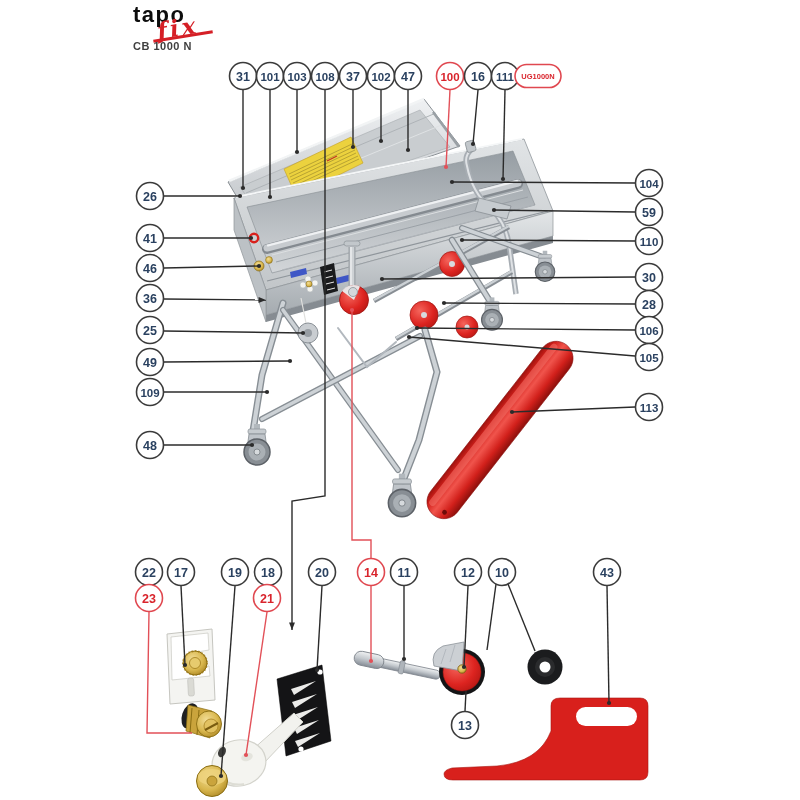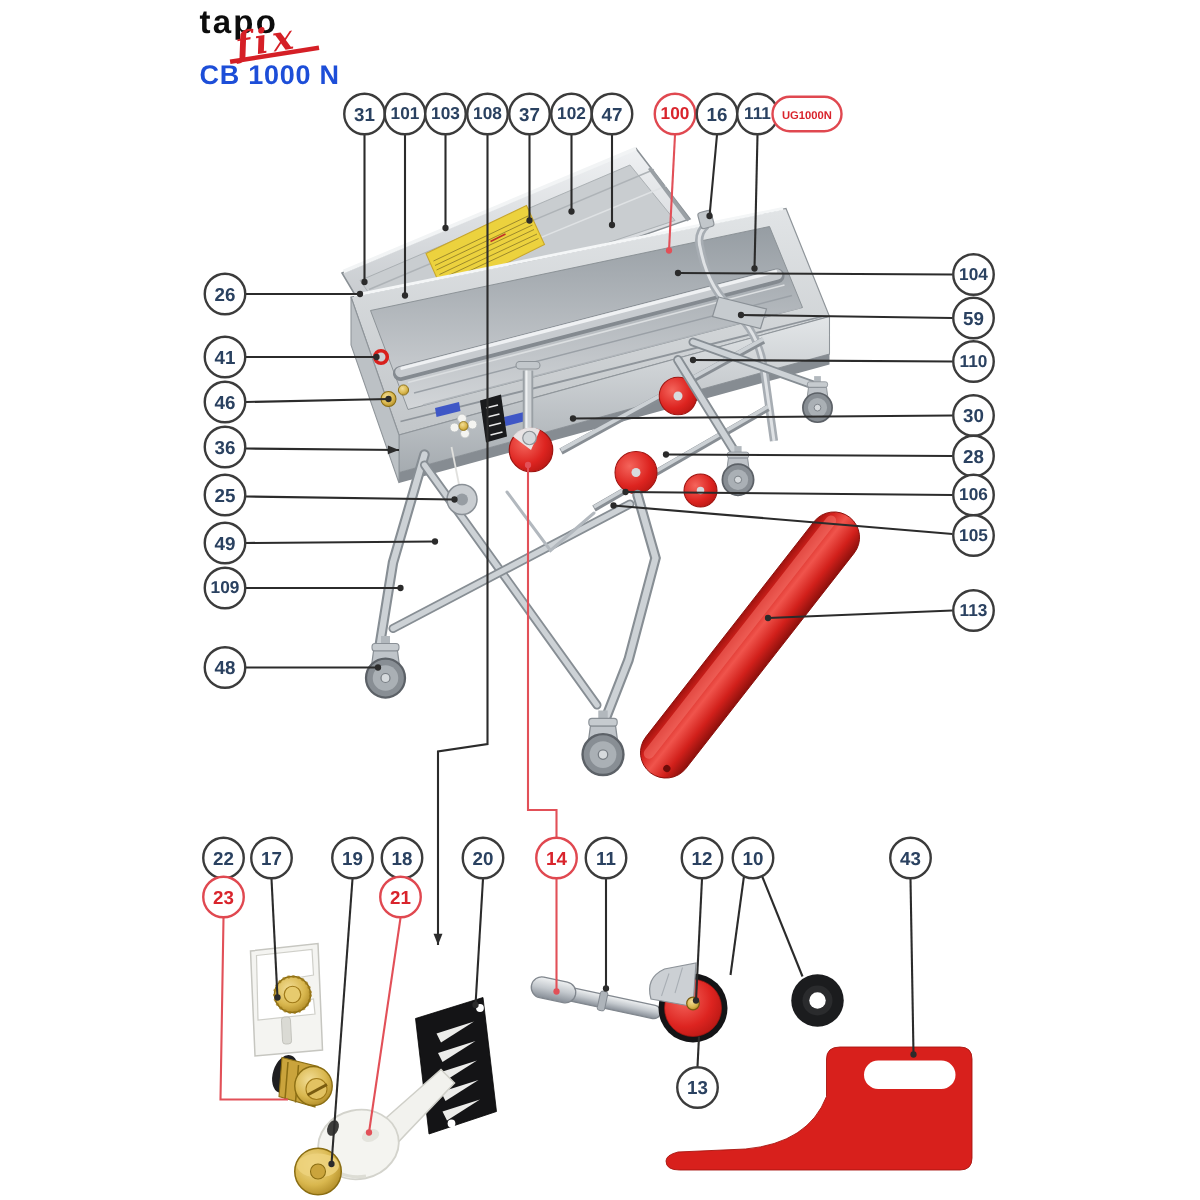--- a/index.html
+++ b/index.html
@@ -7,21 +7,21 @@
           font-family:"Liberation Sans",sans-serif;}
   #art,#callouts{position:absolute;left:0;top:0;width:800px;height:800px;}
   #art{z-index:1;} #callouts{z-index:2;}
   #header{position:absolute;left:133px;top:4px;width:140px;height:56px;z-index:3;}
   .brand-top{font-weight:bold;font-size:22px;letter-spacing:1.5px;color:#0d0d0d;line-height:1;}
   .brand-script{position:absolute;left:24px;top:10px;color:var(--brand-red);font-size:23px;
                 font-style:italic;font-weight:bold;letter-spacing:3px;
                 font-family:"DejaVu Serif",serif;transform:rotate(-9deg);}
   .brand-swoosh{position:absolute;left:20px;top:31px;width:60px;height:2.5px;
                 background:var(--brand-red);transform:rotate(-9deg);}
-  .model{position:absolute;left:0;top:36px;font-weight:bold;font-size:18px;color:#1d4ed8;
+  .model{position:absolute;left:0;top:36px;font-weight:bold;font-size:11px;color:#404040;
          letter-spacing:0.5px;white-space:nowrap;}
   svg text{font-family:"Liberation Sans",sans-serif;}
   :root{--brand-red:#d51f26;--machine-red:#d8201c;--label-yellow:#ecd23e;}
 </style>
 </head>
 <body>
 
 <div id="canvas">
 
   <div id="header">

